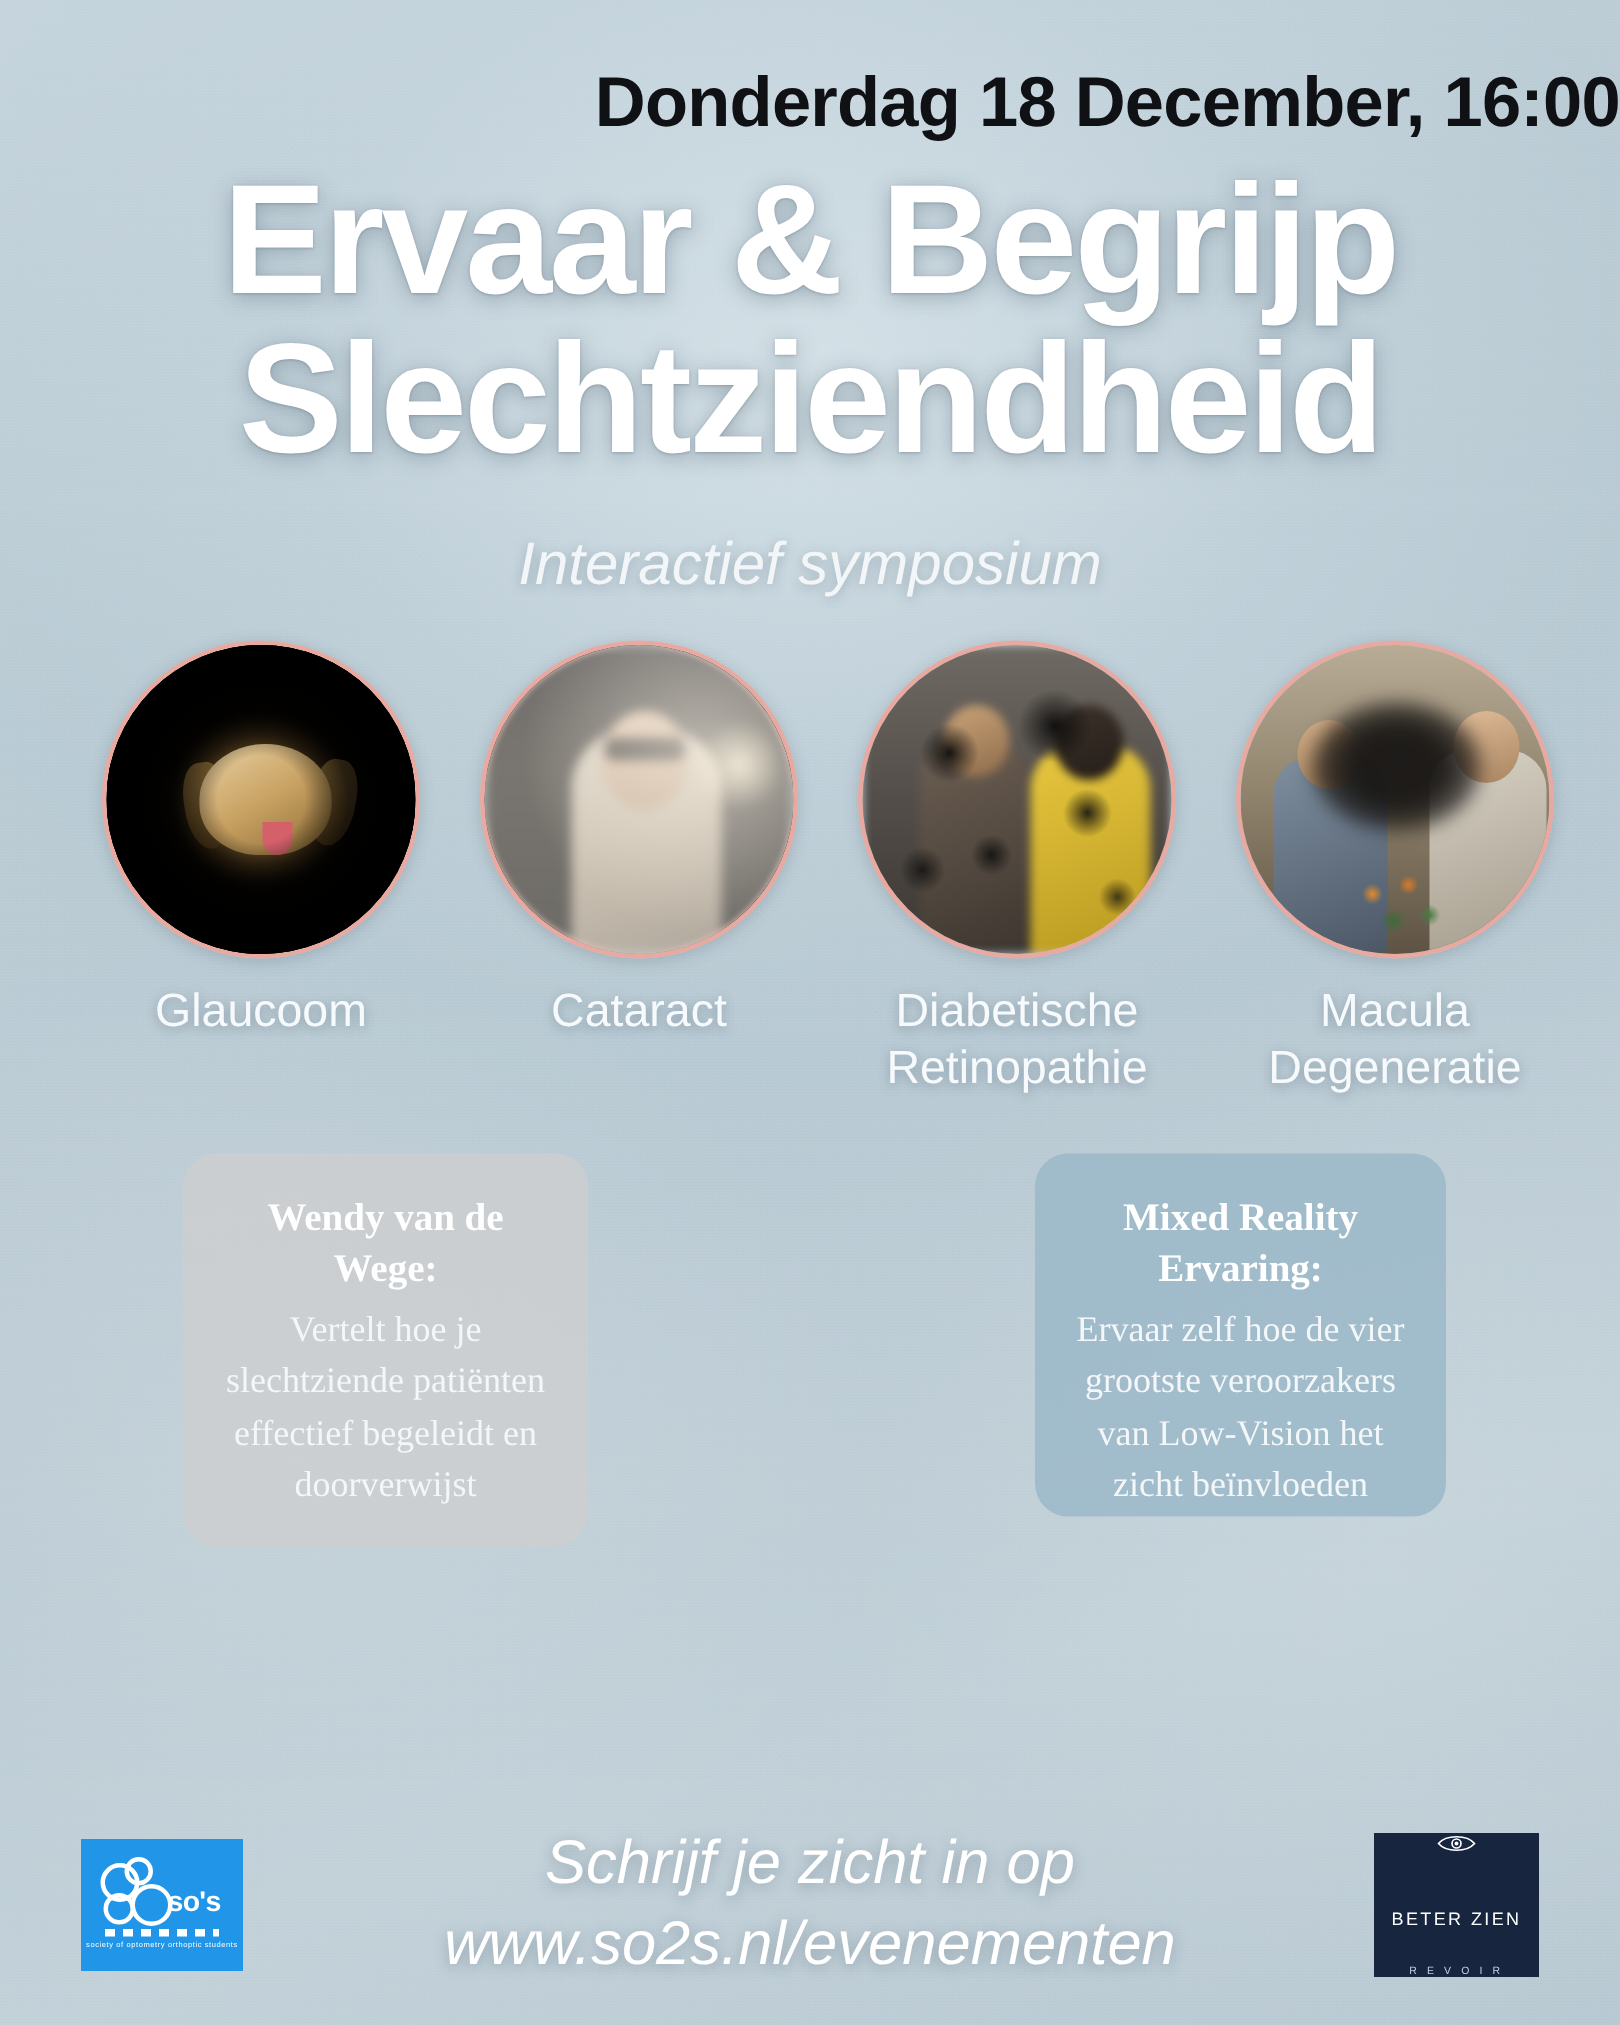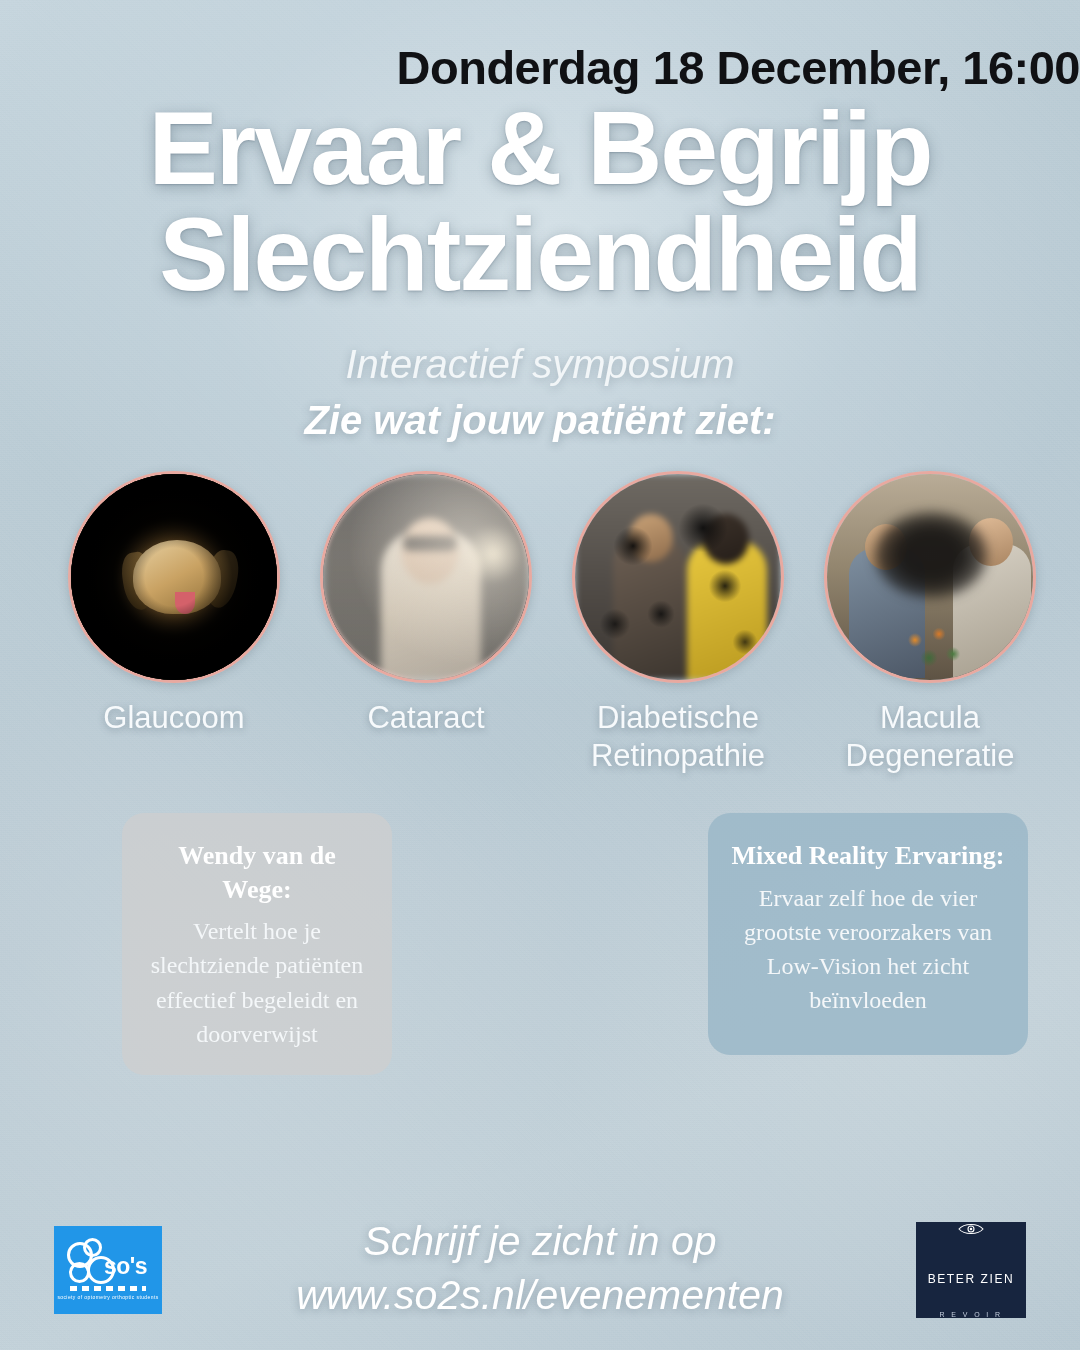--- a/index.html
+++ b/index.html
@@ -41,21 +41,21 @@
     text-align: right;
     font-size: 47px;
     font-weight: bold;
     color: #101114;
     letter-spacing: -0.5px;
     padding-top: 44px;
     line-height: 1;
   }
   .title-block {
     text-align: center;
-    margin-top: 4px;
+    margin-top: 16px;
   }
   .title-line {
     font-size: 104px;
     font-weight: bold;
     color: #ffffff;
     line-height: 1.02;
     letter-spacing: -2px;
     text-shadow: 0 3px 14px rgba(90,110,125,0.45), 0 1px 2px rgba(70,90,105,0.35);
   }
   .subtitle {
@@ -274,23 +274,23 @@
     text-align: center;
   }
   .card-left {
     left: 122px;
     top: 0;
     width: 270px;
     height: 262px;
     background: rgba(206,206,206,0.74);
   }
   .card-right {
-    left: 708px;
+    left: 690px;
     top: 0;
-    width: 320px;
+    width: 274px;
     height: 242px;
     background: rgba(156,184,200,0.88);
   }
   .card-title {
     font-size: 26px;
     font-weight: bold;
     color: #ffffff;
     line-height: 1.3;
     margin-bottom: 8px;
   }
@@ -323,21 +323,21 @@
   .sos-bubble {
     position: absolute;
     border-radius: 50%;
     border: 3px solid #ffffff;
     background: transparent;
   }
   .sos-text {
     position: absolute;
     right: 4px; bottom: 4px;
     color: #ffffff;
-    font-size: 23px;
+    font-size: 19px;
     font-weight: bold;
     letter-spacing: -0.5px;
   }
   .sos-words {
     font-size: 5px;
     color: #ffffff;
     letter-spacing: 0.4px;
     margin-top: 3px;
     text-align: center;
     line-height: 1.5;
@@ -393,21 +393,20 @@
   <div class="content">
 
     <div class="date-line">Donderdag 18 December, 16:00</div>
 
     <div class="title-block">
       <div class="title-line">Ervaar &amp; Begrijp</div>
       <div class="title-line">Slechtziendheid</div>
     </div>
 
     <div class="subtitle">Interactief symposium</div>
-    <div class="subtitle2">Zie wat jouw patiënt ziet:</div>
 
     <div class="circles-row">
 
       <div class="circle-item">
         <div class="circle">
           <div class="img-glaucoom"></div>
           <div class="dog-ear left"></div>
           <div class="dog-ear right"></div>
           <div class="dog-head"></div>
           <div class="dog-tongue"></div>

